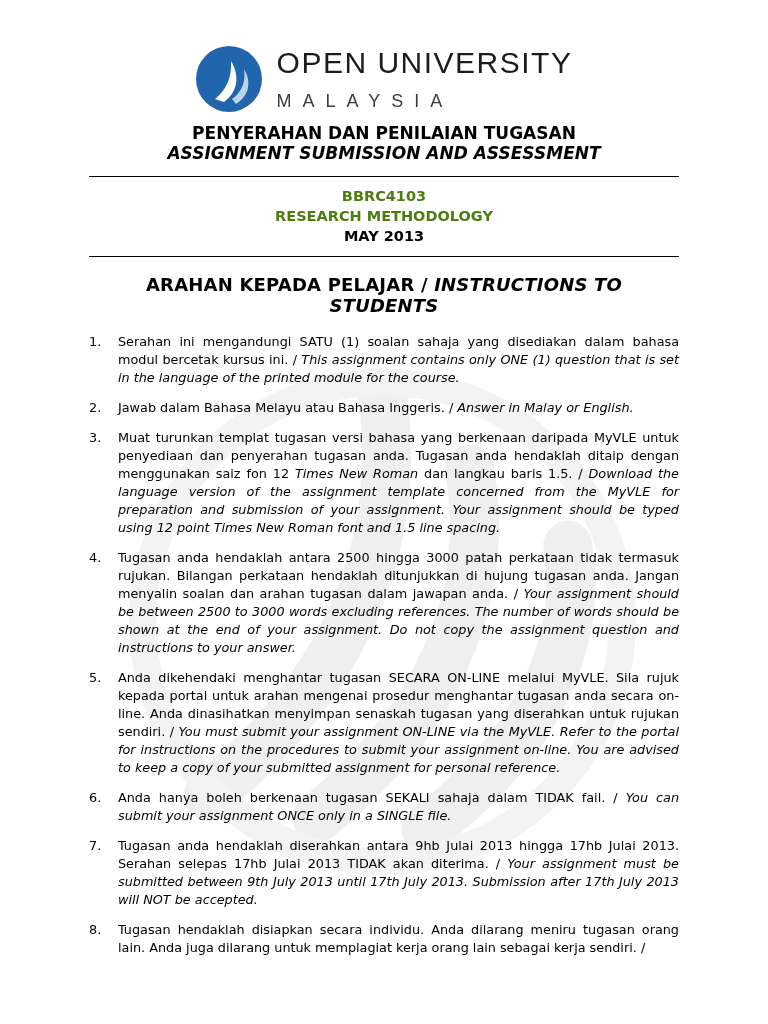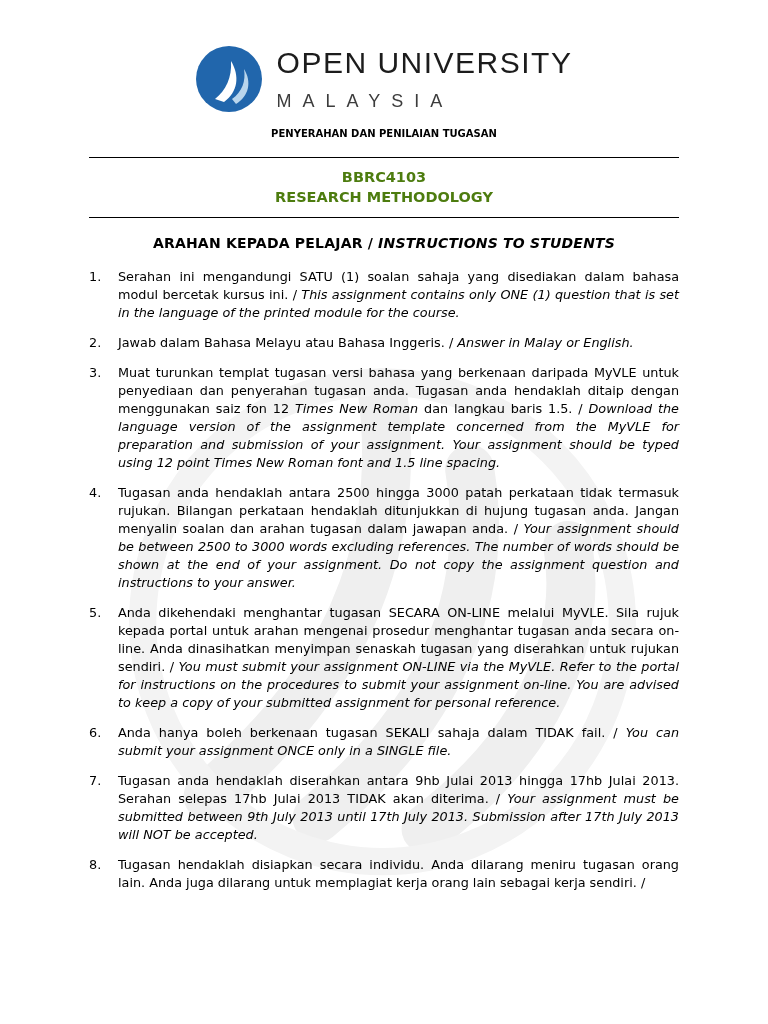--- a/index.html
+++ b/index.html
@@ -36,32 +36,32 @@
   .wordmark .line1 {
     font-size:30px; line-height:32px; letter-spacing:1.5px;
     color:#1c1c1c; font-weight:500;
   }
   .wordmark .line2 {
     font-size:18px; line-height:22px; letter-spacing:11px;
     color:#3c3c3c; font-weight:400; margin-top:11px;
   }
 
   
-  .doc-title { text-align:center; font-weight:bold; font-size:10px; line-height:19.5px; }
+  .doc-title { text-align:center; font-weight:bold; font-size:17px; line-height:19.5px; }
   .doc-title .en { font-style:italic; }
 
   .rule { border-top:1.6px solid #000; height:0; }
   .rule-1 { margin:13px 0 9px 0; }
   .rule-2 { margin:10px 0 7px 0; }
 
   .course { text-align:center; font-weight:bold; font-size:14.5px; line-height:20px; }
   .course .red { color:#4d7c0f; }
 
   .section-heading {
-    text-align:center; font-weight:bold; font-size:14px;
+    text-align:center; font-weight:bold; font-size:18px;
     margin:17px 0 17px 0; letter-spacing:0.2px;
   }
   .section-heading .sep { font-weight:bold; }
   .section-heading .en { font-style:italic; }
 
   
   .instructions { }
   .instruction { display:flex; margin-bottom:12px; }
   .instruction .num { width:29px; flex:none; font-size:12.8px; line-height:18px; }
   .instruction .body {
@@ -94,27 +94,29 @@
         <path d="M36 53 C46 46 50 35 48 23 C56 36 53 50 40 58 Z" fill="#b9d5ec"></path>
       </svg>
       <div class="wordmark">
         <div class="line1">OPEN UNIVERSITY</div>
         <div class="line2">MALAYSIA</div>
       </div>
     </div>
 
     <div class="doc-title">
       <div>PENYERAHAN DAN PENILAIAN TUGASAN</div>
+      <div class="en">ASSIGNMENT SUBMISSION AND ASSESSMENT</div>
     </div>
 
     <div class="rule rule-1"></div>
 
     <div class="course">
       <div class="red">BBRC4103</div>
       <div class="red">RESEARCH METHODOLOGY</div>
+      <div>MAY 2013</div>
     </div>
 
     <div class="rule rule-2"></div>
 
     <div class="section-heading">
       <span>ARAHAN KEPADA PELAJAR</span><span class="sep"> / </span><span class="en">INSTRUCTIONS TO STUDENTS</span>
     </div>
 
     <div class="instructions">
         <div class="instruction">

